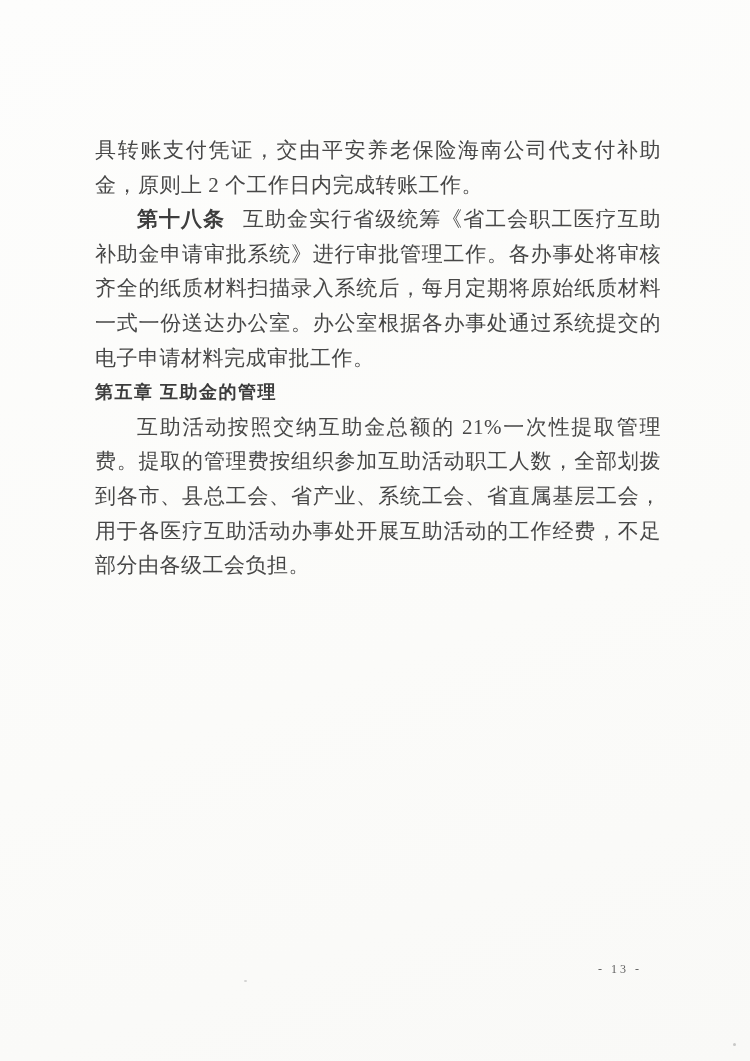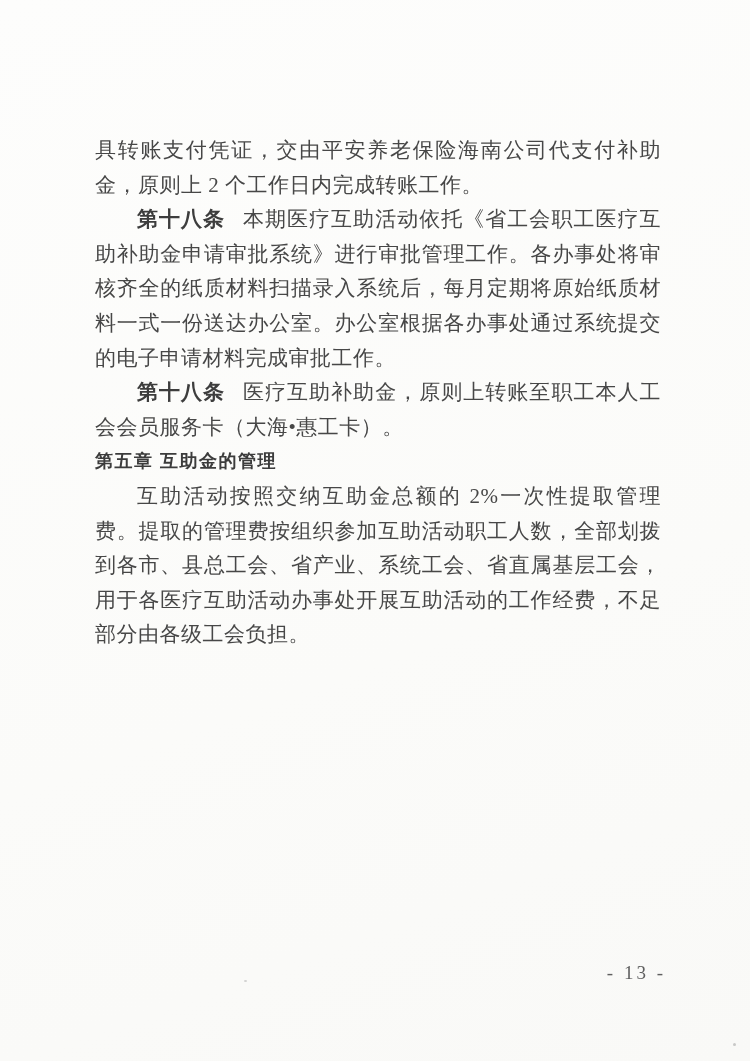--- a/index.html
+++ b/index.html
@@ -51,22 +51,22 @@
     font-weight: bold;
     color: #3c3c3c;
     text-align: left;
     line-height: 34.6px;
     letter-spacing: 1.5px;
     text-indent: 0;
   }
   .page-number {
     position: absolute;
     top: 962px;
-    right: 84px;
-    font-size: 19px;
+    right: 108px;
+    font-size: 12px;
     color: #5f5f5f;
     letter-spacing: 3px;
     font-family: "Liberation Serif", "DejaVu Serif", serif;
   }
   .speck {
     position: absolute;
     background: #a0a0a0;
     border-radius: 50%;
   }
   .speck-1 { left: 244px; top: 980px; width: 3px; height: 2px; opacity: 0.45; }
@@ -74,29 +74,28 @@
 </style>
 </head>
 <body>
 
 <div class="page">
 
   <div class="content">
 
     <p class="para"><span>具转账支付凭证，交由平安养老保险海南公司代支付补助金，原则上 2 个工作日内完成转账工作。</span></p>
 
-    <p class="para indent"><span class="lead">第十八条</span><span>本期医疗互助活动依托《省工会职工医疗互助补助金申请审批系统》进行审批管理工作。各办事处将审核齐全的纸质材料扫描录入系统后，每月定期将原始纸质材料一式一份送达办公室。办公室根据各办事处通过系统提交的电子申请材料完成审批工作。</span></p>
+    <p class="para indent"><span class="lead">第十八条</span><span>互助金实行省级统筹《省工会职工医疗互助补助金申请审批系统》进行审批管理工作。各办事处将审核齐全的纸质材料扫描录入系统后，每月定期将原始纸质材料一式一份送达办公室。办公室根据各办事处通过系统提交的电子申请材料完成审批工作。</span></p>
 
-    <p class="para indent"><span class="lead">第十八条</span><span>医疗互助补助金，原则上转账至职工本人工会会员服务卡（大海•惠工卡）。</span></p>
 
     <h2 class="chapter">第五章 互助金的管理</h2>
 
 
 
-    <p class="para indent"><span>互助活动按照交纳互助金总额的 2%一次性提取管理费。提取的管理费按组织参加互助活动职工人数，全部划拨到各市、县总工会、省产业、系统工会、省直属基层工会，用于各医疗互助活动办事处开展互助活动的工作经费，不足部分由各级工会负担。</span></p>
+    <p class="para indent"><span>互助活动按照交纳互助金总额的 21%一次性提取管理费。提取的管理费按组织参加互助活动职工人数，全部划拨到各市、县总工会、省产业、系统工会、省直属基层工会，用于各医疗互助活动办事处开展互助活动的工作经费，不足部分由各级工会负担。</span></p>
 
 
   </div>
 
   <div class="page-number">- 13 -</div>
 
   <div class="speck speck-1"></div>
   <div class="speck speck-2"></div>
 
 </div>

